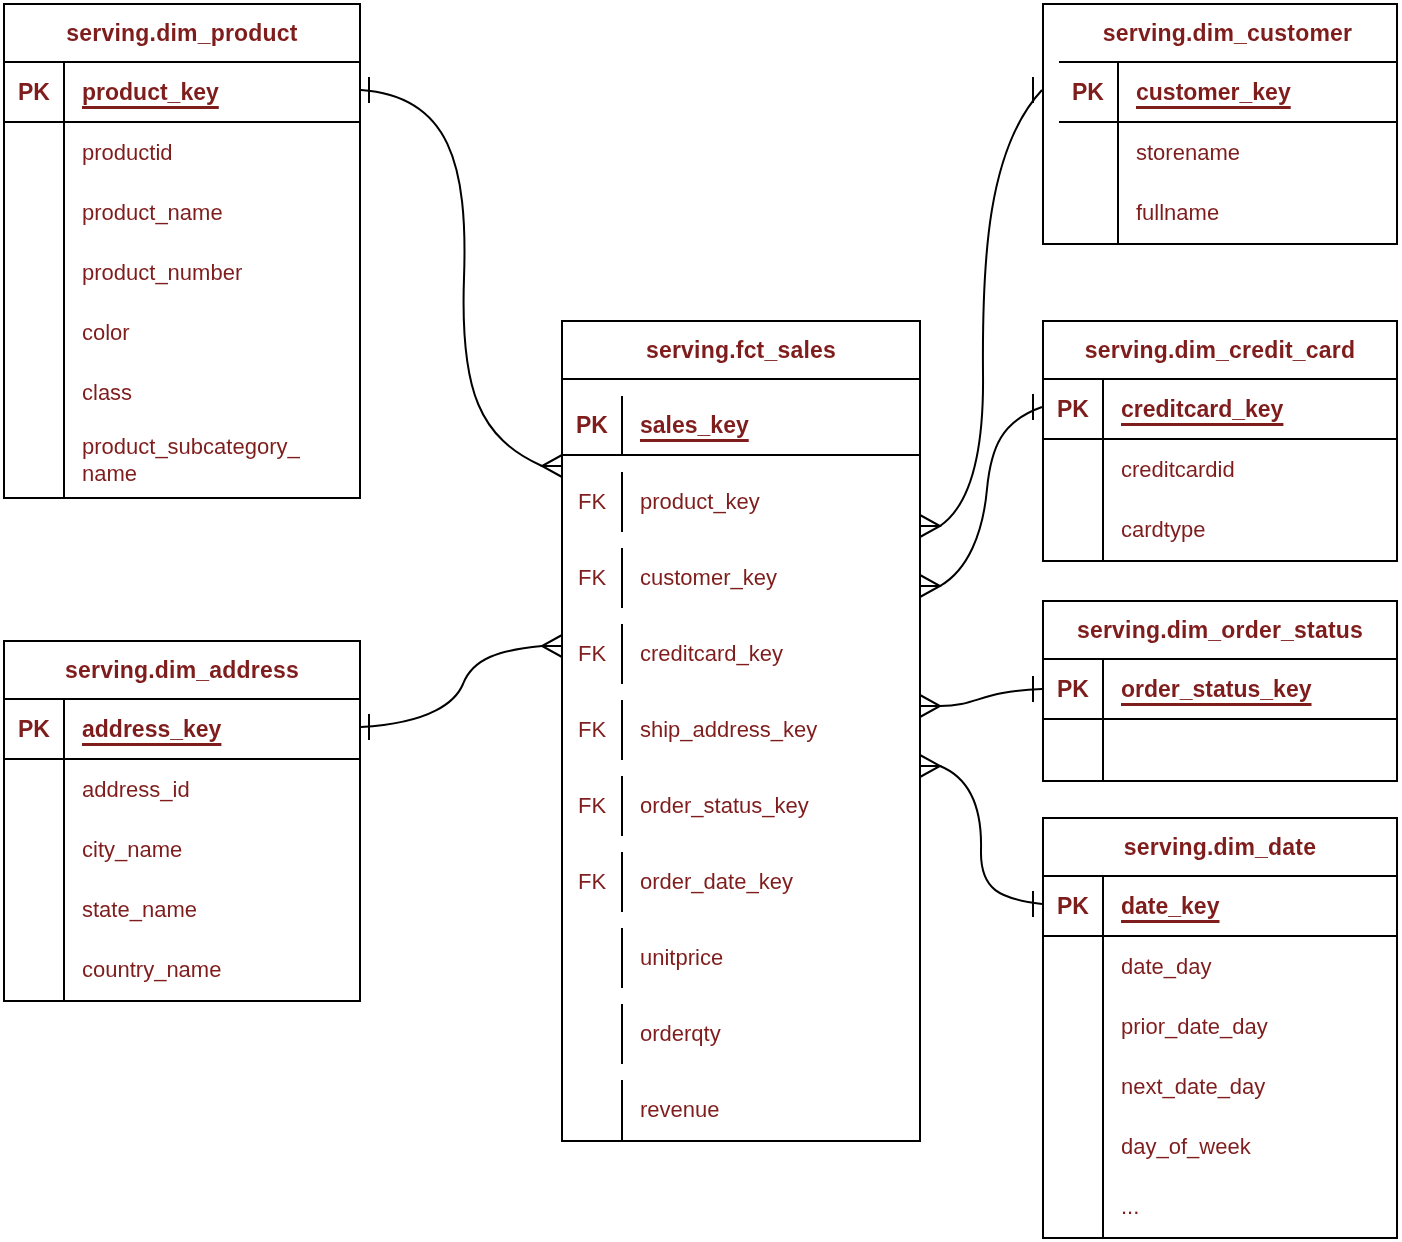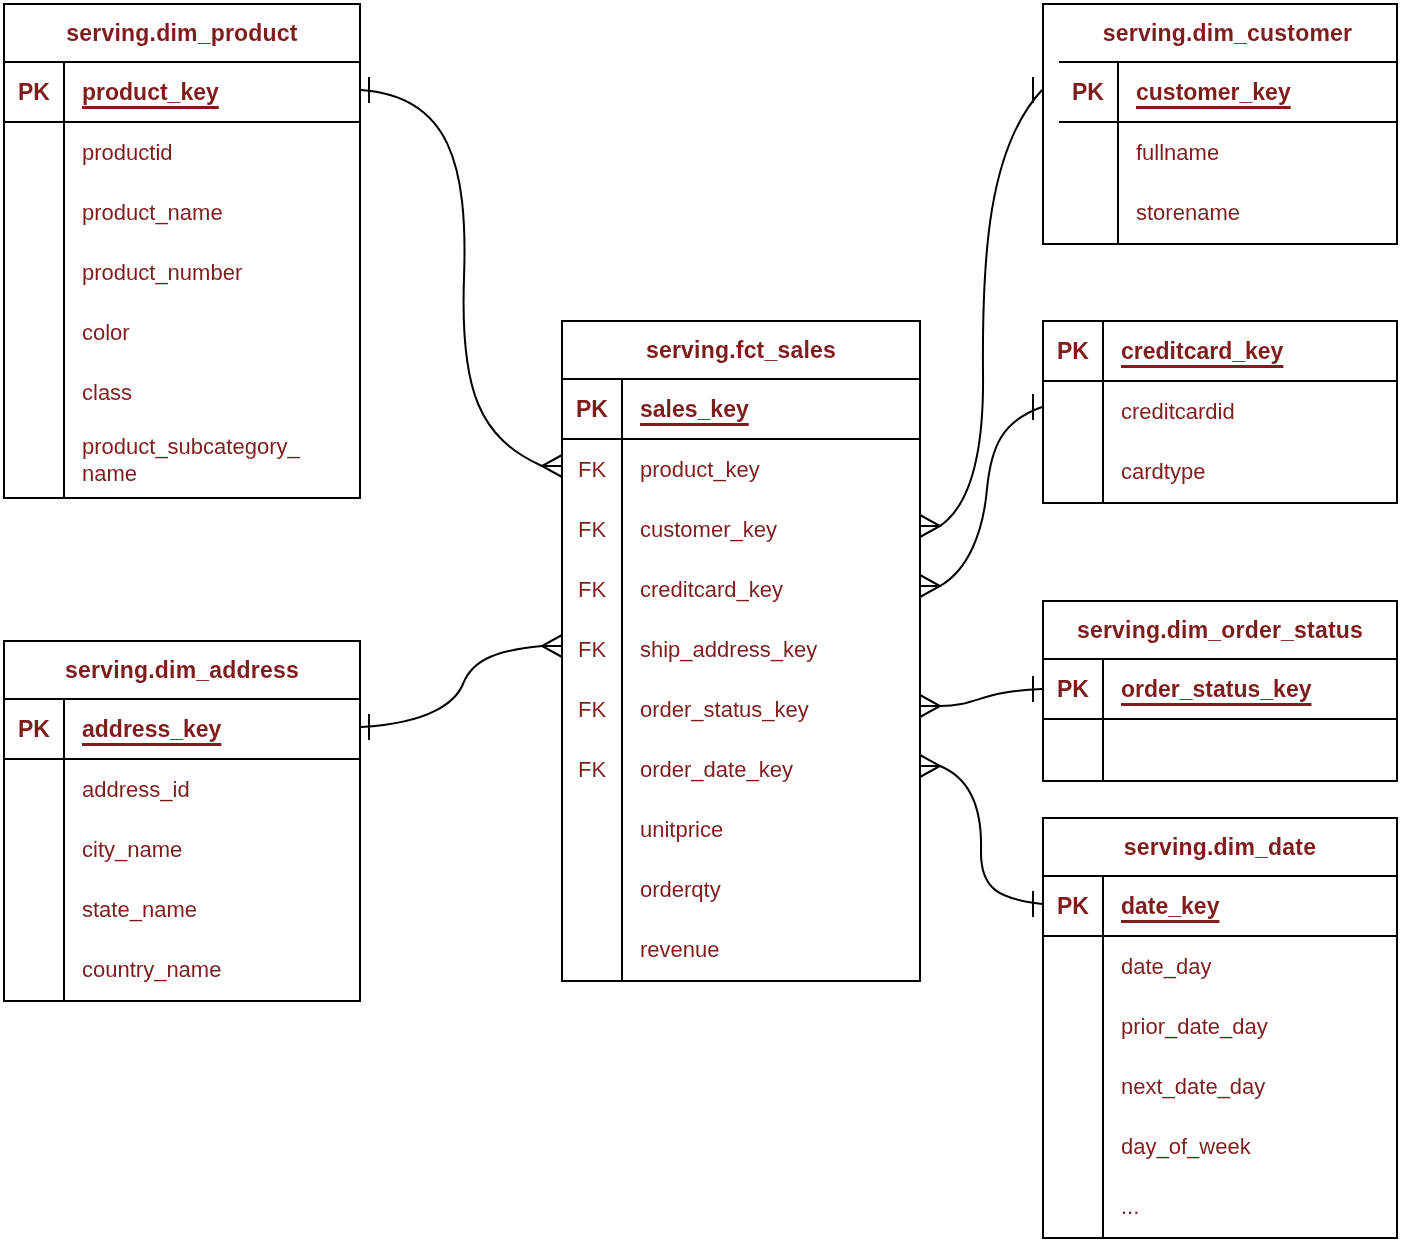--- a/index.html
+++ b/index.html
@@ -130,29 +130,29 @@
   </div>
 
   <div class="er-table" style="left:1042px;top:3px;width:356px;padding-left:15px;">
     <div class="t-header">serving.dim_customer</div>
     <div class="row pk-row">
       <div class="kcell">PK</div>
       <div class="fcell pk-name">customer_key</div>
     </div>
     <div class="row body-row">
       <div class="kcell"></div>
+      <div class="fcell">storename</div>
+    </div>
+    <div class="row body-row">
+      <div class="kcell"></div>
       <div class="fcell">fullname</div>
     </div>
-    <div class="row body-row">
-      <div class="kcell"></div>
-      <div class="fcell">storename</div>
-    </div>
-  </div>
-
-  <div class="er-table" style="left:561px;top:320px;width:360px;">
+  </div>
+
+  <div class="er-table" style="left:561px;top:320px;width:360px;gap:16px;">
     <div class="t-header">serving.fct_sales</div>
     <div class="row pk-row">
       <div class="kcell">PK</div>
       <div class="fcell pk-name">sales_key</div>
     </div>
     <div class="row body-row">
       <div class="kcell">FK</div>
       <div class="fcell">product_key</div>
     </div>
     <div class="row body-row">
@@ -183,20 +183,21 @@
       <div class="kcell"></div>
       <div class="fcell">orderqty</div>
     </div>
     <div class="row body-row">
       <div class="kcell"></div>
       <div class="fcell">revenue</div>
     </div>
   </div>
 
   <div class="er-table" style="left:1042px;top:320px;width:356px;">
+    <div class="t-header">serving.dim_credit_card</div>
     <div class="row pk-row">
       <div class="kcell">PK</div>
       <div class="fcell pk-name">creditcard_key</div>
     </div>
     <div class="row body-row">
       <div class="kcell"></div>
       <div class="fcell">creditcardid</div>
     </div>
     <div class="row body-row">
       <div class="kcell"></div>

